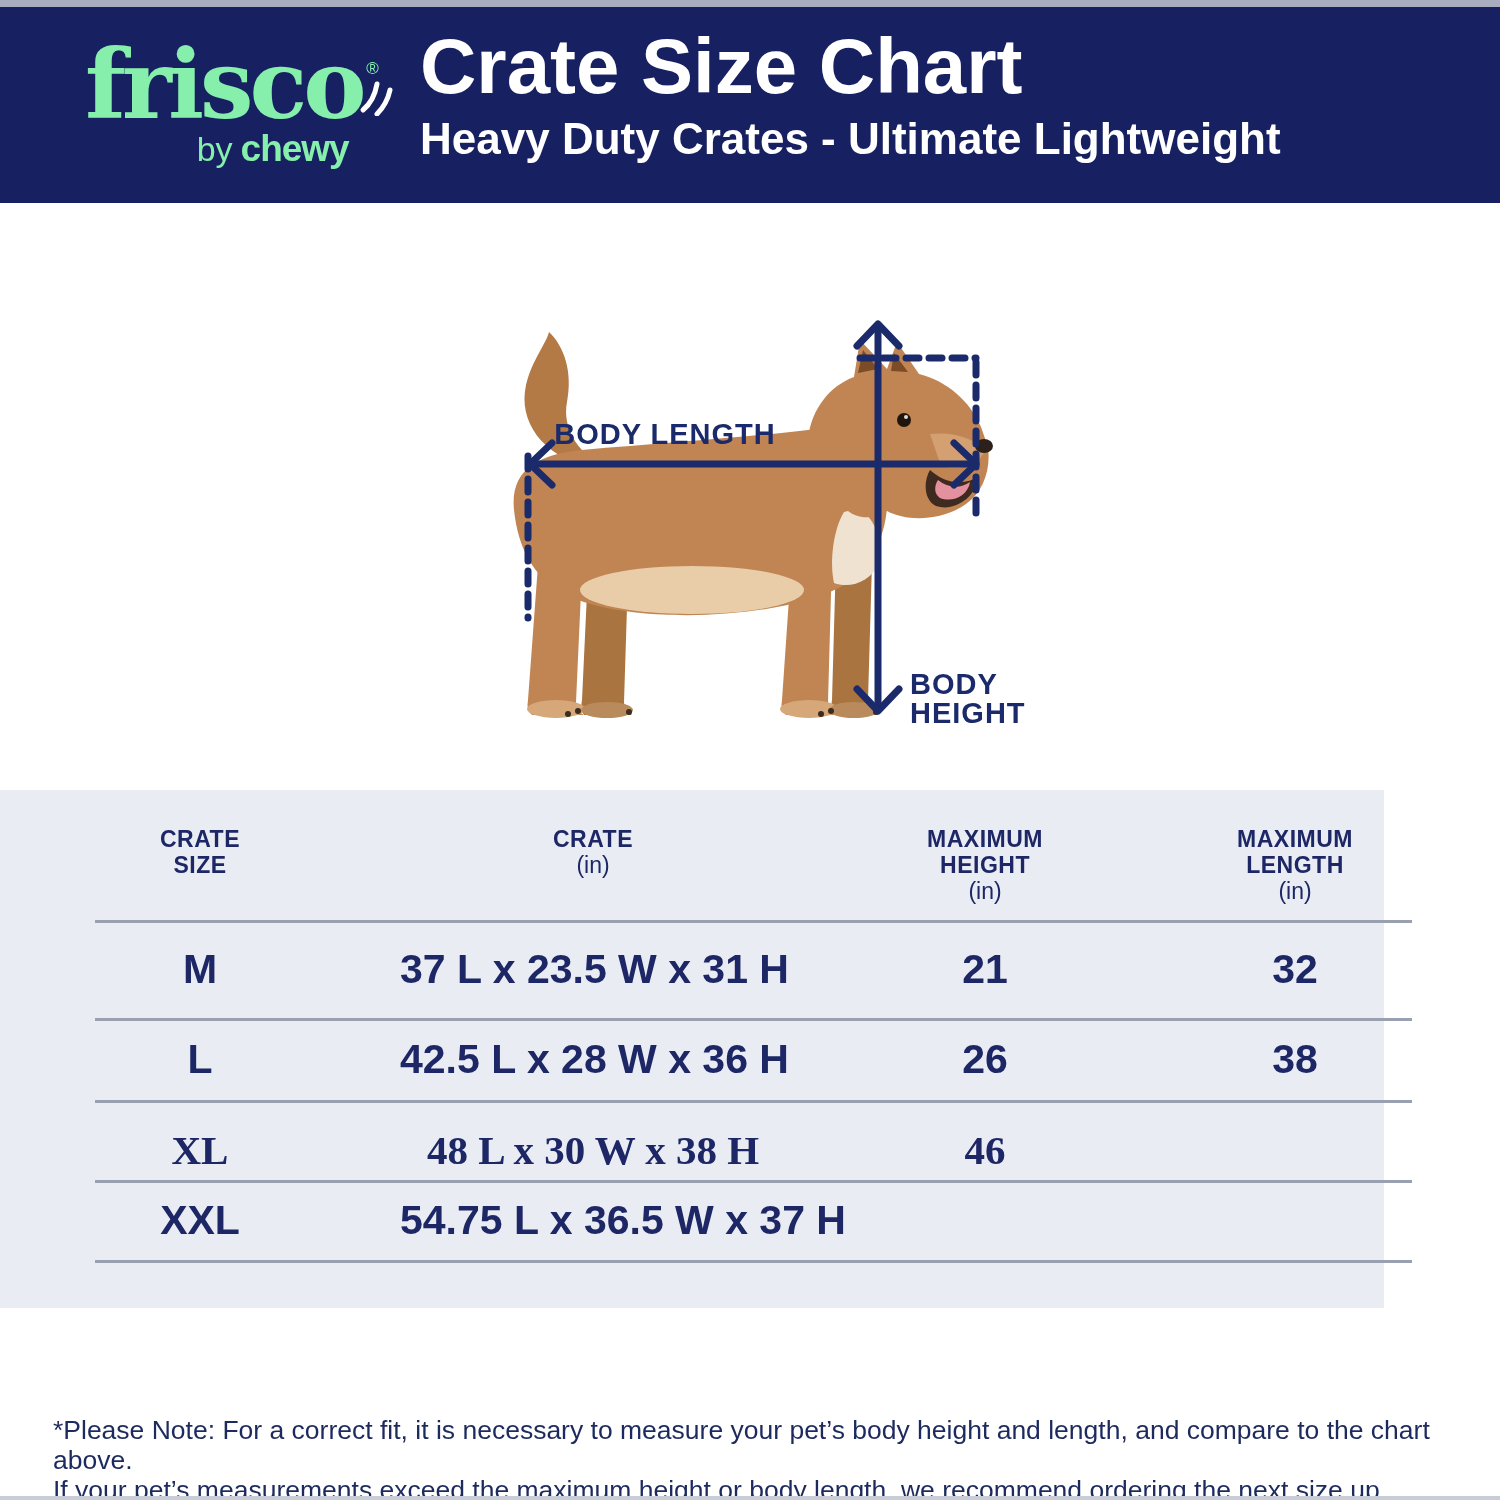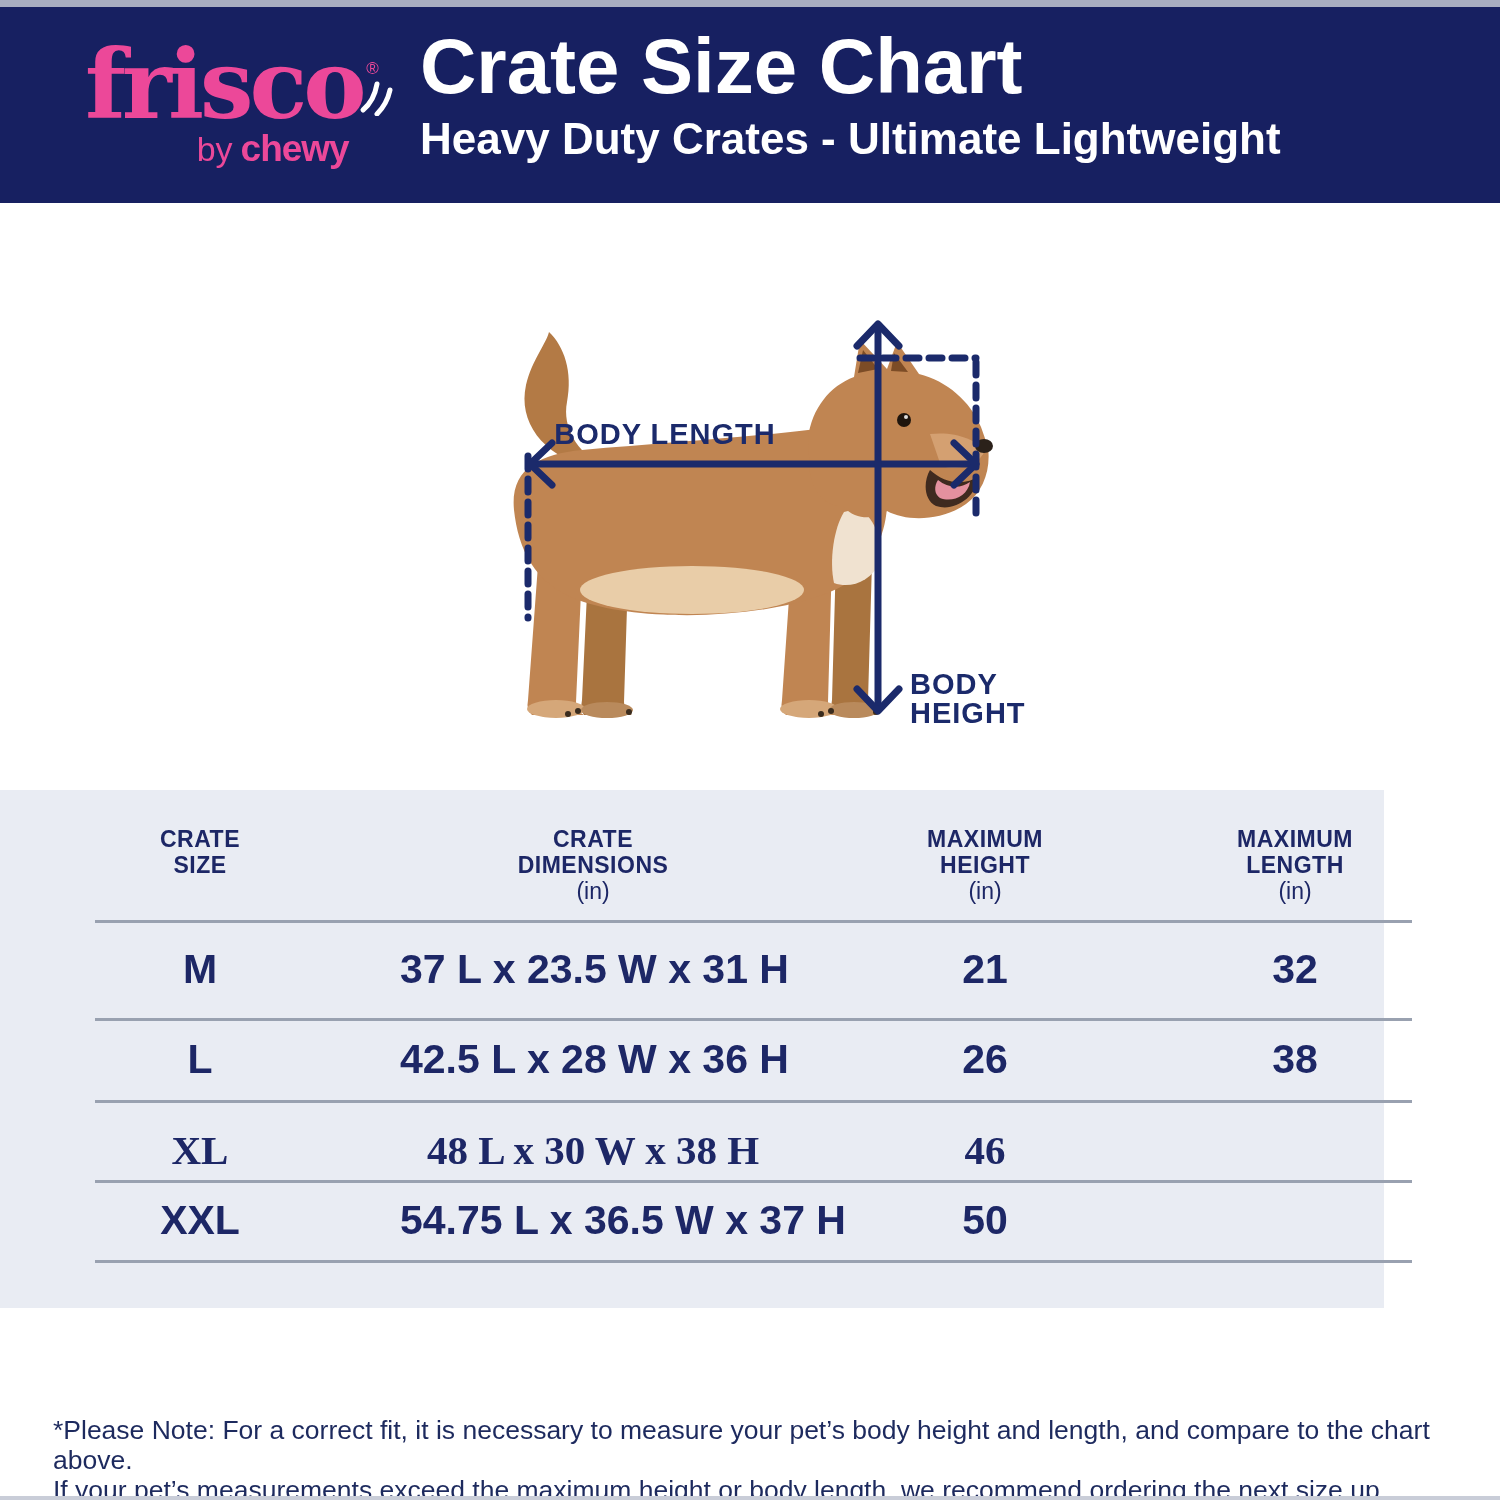--- a/index.html
+++ b/index.html
@@ -6,21 +6,21 @@
   .page{
     position:relative;width:1500px;height:1500px;background:#ffffff;overflow:hidden;
     font-family:"Liberation Sans",sans-serif;
   }
   
   .top-strip{position:absolute;top:0;left:0;width:1500px;height:7px;background:#a8adc0;}
   .bottom-strip{position:absolute;bottom:0;left:0;width:1500px;height:4px;background:#c9cdd8;}
 
   
   .header{position:absolute;top:7px;left:0;width:1500px;height:196px;background:#172061;}
-  .logo{position:absolute;left:85px;top:30px;color:#ec4899;}
+  .logo{position:absolute;left:85px;top:30px;color:#86efac;}
   .logo-word{position:relative;display:inline-block;
     font-family:"DejaVu Serif",serif;font-weight:bold;font-size:95px;line-height:95px;letter-spacing:-4px;}
   .logo-reg{position:absolute;right:-16px;bottom:16px;font-family:"Liberation Sans",sans-serif;
     font-size:17px;letter-spacing:0;font-weight:normal;}
   .logo-swoosh{position:absolute;right:-30px;top:-2px;}
   .byline{margin-top:-4px;text-align:right;padding-right:14px;white-space:nowrap;}
   .byline-by{font-size:34px;font-weight:normal;vertical-align:baseline;margin-right:8px;}
   .byline-brand{font-size:37px;font-weight:bold;letter-spacing:-1px;}
   .title-block{position:absolute;left:420px;width:1076px;top:16px;text-align:left;color:#fff;}
   .title{font-size:78px;line-height:86px;font-weight:bold;letter-spacing:0;margin:0;}
@@ -144,21 +144,20 @@
 
   <div class="size-table">
 
     <div class="tgrid thead" style="top:36px;">
       <div class="th">
         <div>CRATE</div>
         <div>SIZE</div>
       </div>
       <div class="th">
         <div>CRATE</div>
-        <div>DIMENSIONS</div>
         <div class="unit">(in)</div>
       </div>
       <div class="th">
         <div>MAXIMUM</div>
         <div>HEIGHT</div>
         <div class="unit">(in)</div>
       </div>
       <div class="th">
         <div>MAXIMUM</div>
         <div>LENGTH</div>
@@ -187,21 +186,20 @@
     <div class="tgrid trow" style="top:320px;height:80px;font-family:Liberation Serif, serif;">
       <div class="td">XL</div>
       <div class="td">48 L x 30 W x 38 H</div>
       <div class="td">46</div>
     </div>
     <div class="divider" style="top:390px;"></div>
 
     <div class="tgrid trow" style="top:390px;height:80px;">
       <div class="td">XXL</div>
       <div class="td">54.75 L x 36.5 W x 37 H</div>
-      <div class="td">50</div>
     </div>
     <div class="divider" style="top:470px;"></div>
   </div>
 
   <div class="footnote">
     <div>*Please Note: For a correct fit, it is necessary to measure your pet’s body height and length, and compare to the chart above.</div>
     <div>If your pet’s measurements exceed the maximum height or body length, we recommend ordering the next size up.</div>
   </div>
 
   <div class="bottom-strip"></div>

